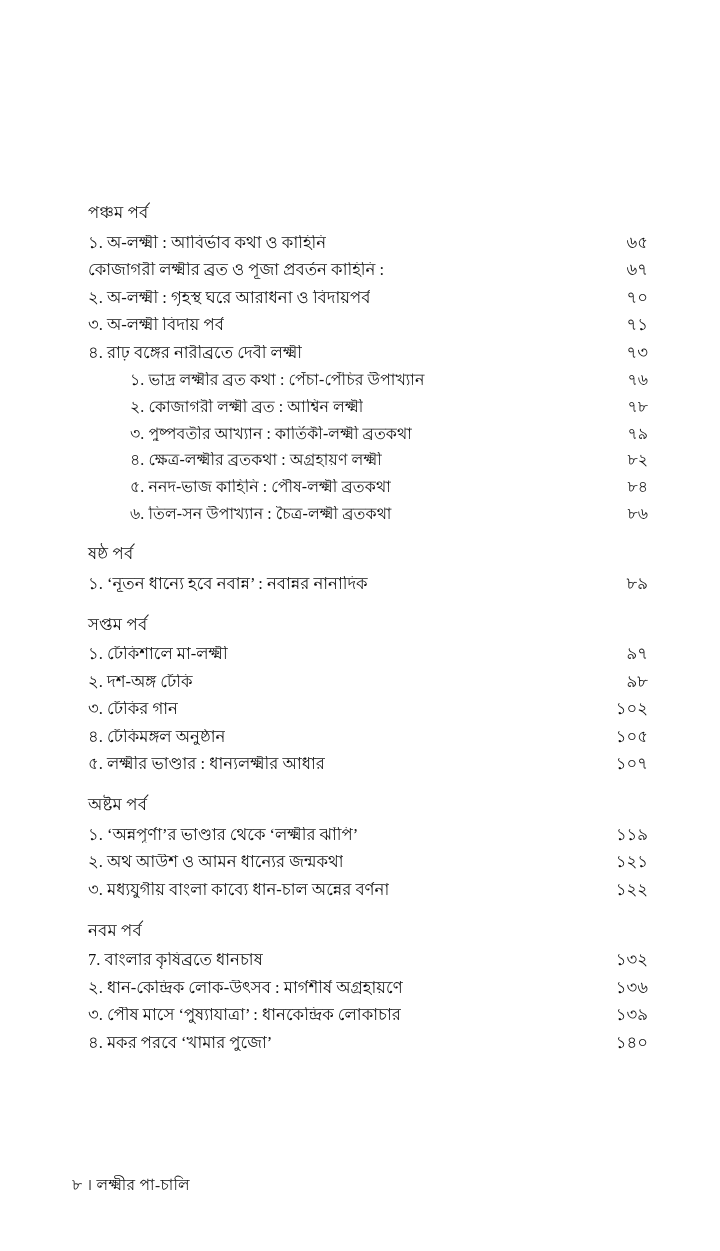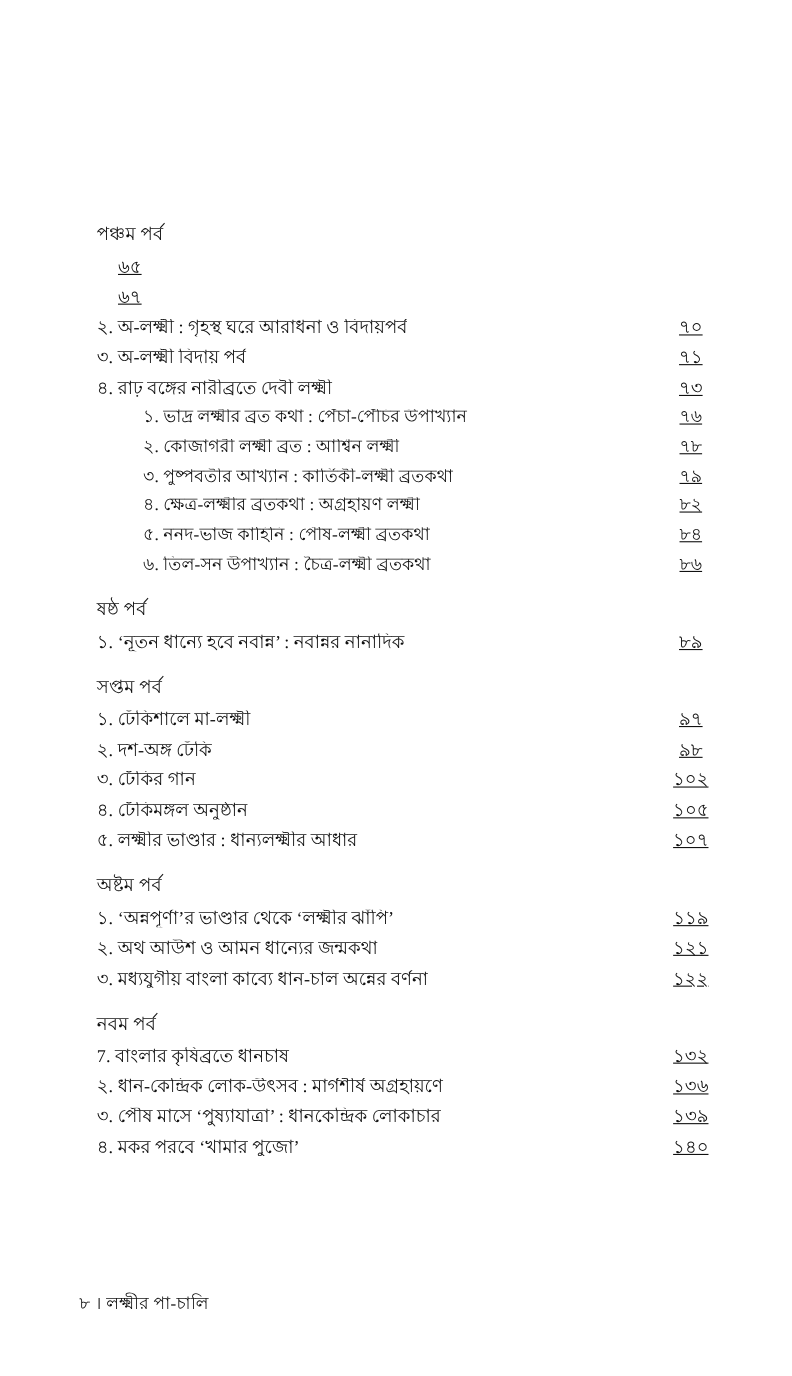--- a/index.html
+++ b/index.html
@@ -46,23 +46,22 @@
     padding: 5.5px 0;
   }
   .entry .label {
     white-space: nowrap;
     overflow: hidden;
     text-overflow: ellipsis;
   }
   .entry .page-no {
     white-space: nowrap;
     padding-left: 10px;
-    text-align: center;
+    text-align: right;
     min-width: 40px;
-    text-decoration: underline;
   }
   .entry.sub {
     padding-left: 42px;
     font-size: 15.8px;
   }
   .entry.sub .label {
     letter-spacing: 0.1px;
   }
   .footer {
     position: absolute;
@@ -72,23 +71,25 @@
     letter-spacing: 0.3px;
   }
 </style>
 </head>
 <body>
 
 <div class="page">
   <div class="toc" id="toc-root">
       <div class="section-head first">পঞ্চম  পর্ব</div>
       <div class="entry">
+        <span class="label">১.  অ-লক্ষ্মী :  আবির্ভাব  কথা  ও  কাহিনি</span>
         <span class="page-no">৬৫</span>
       </div>
       <div class="entry">
+        <span class="label">কোজাগরী  লক্ষ্মীর  ব্রত  ও  পূজা  প্রবর্তন  কাহিনি :</span>
         <span class="page-no">৬৭</span>
       </div>
       <div class="entry">
         <span class="label">২.  অ-লক্ষ্মী :  গৃহস্থ  ঘরে  আরাধনা  ও  বিদায়পর্ব</span>
         <span class="page-no">৭০</span>
       </div>
       <div class="entry">
         <span class="label">৩.  অ-লক্ষ্মী  বিদায়  পর্ব</span>
         <span class="page-no">৭১</span>
       </div>

